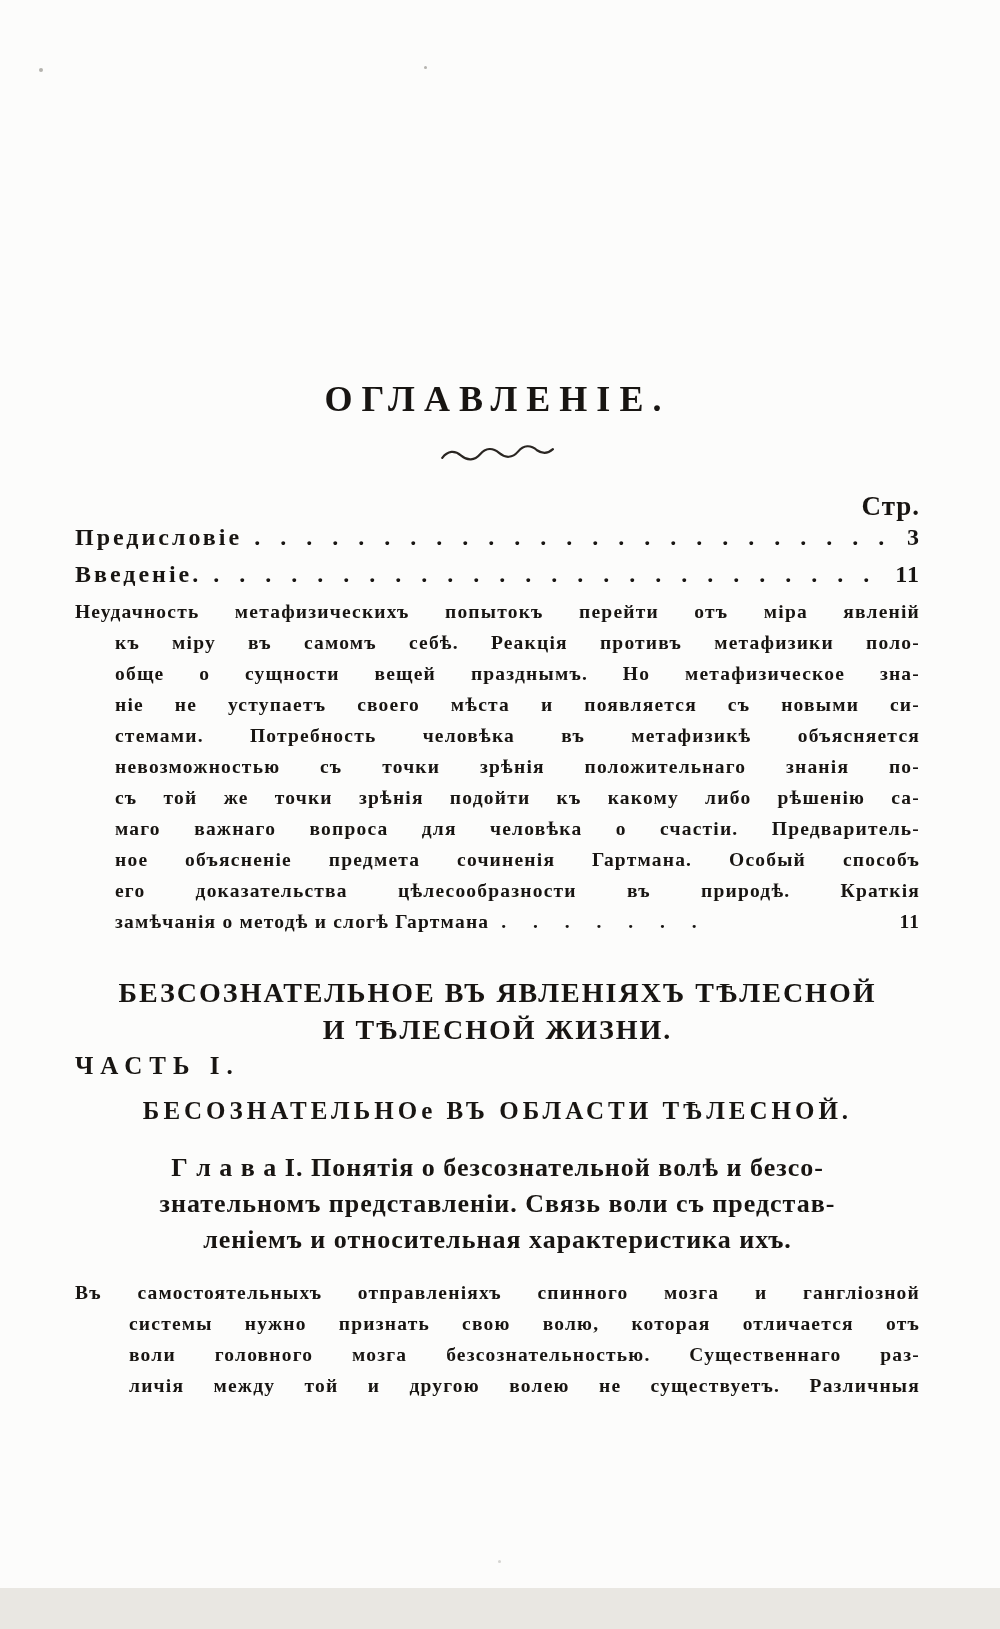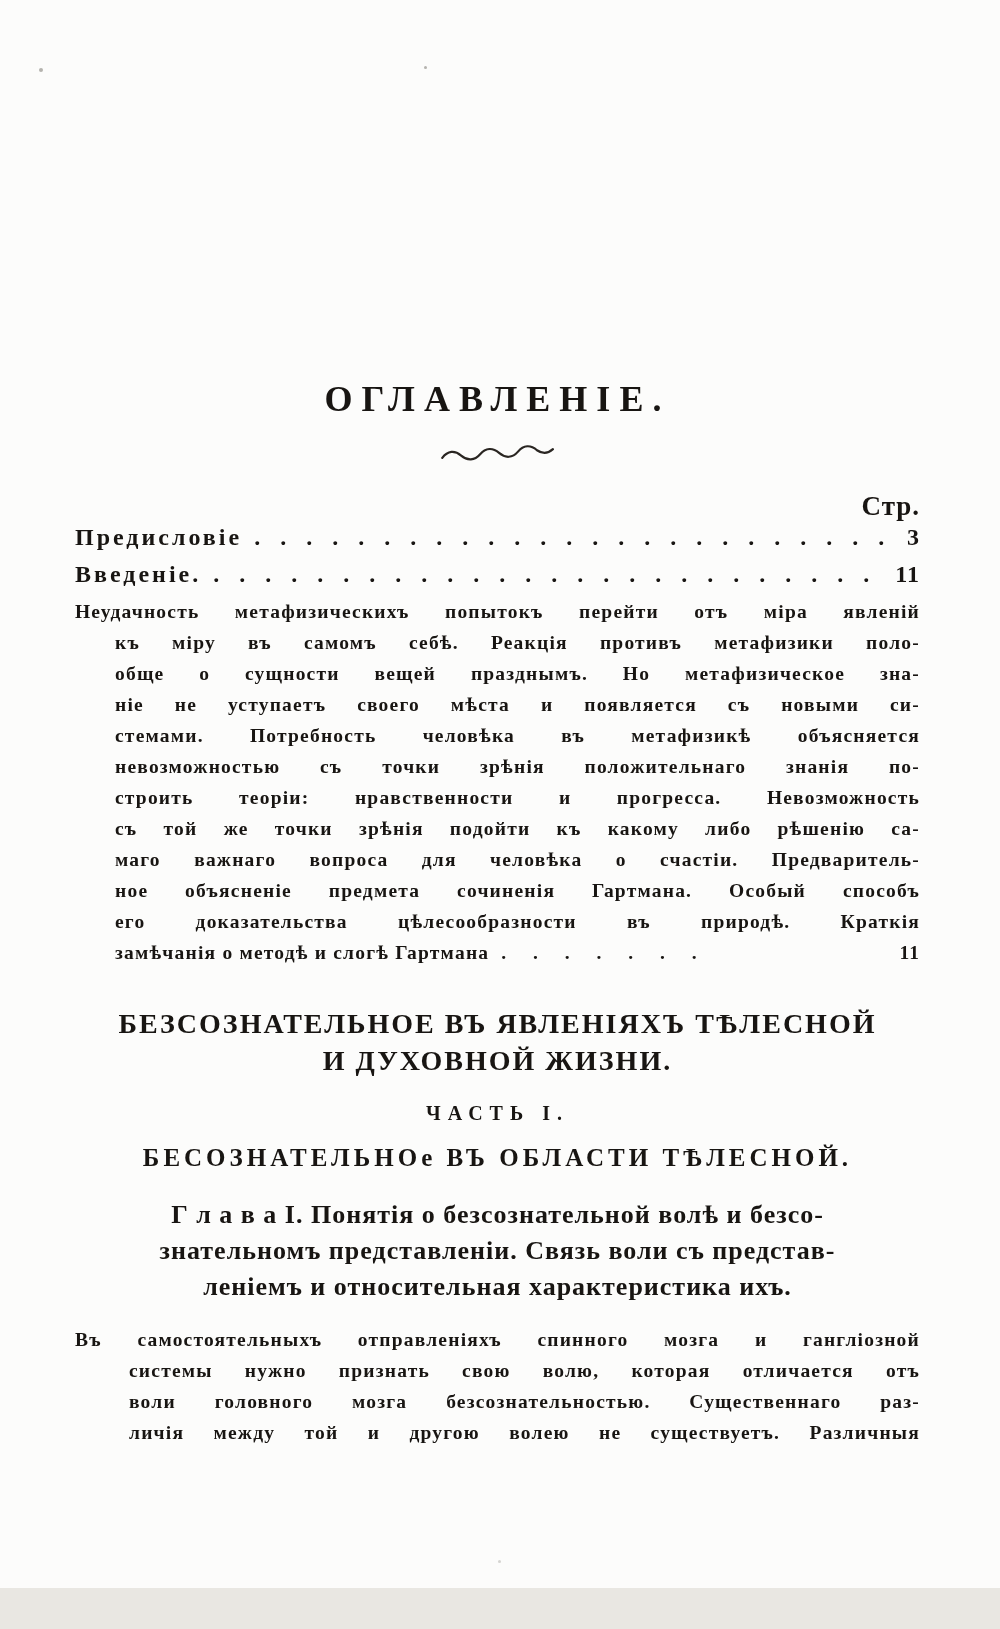--- a/index.html
+++ b/index.html
@@ -86,23 +86,23 @@
   .tailline .leader { word-spacing: 22px; }
   .section-title {
     margin-top: 37px;
     text-align: center;
     font-size: 28px;
     font-weight: bold;
     letter-spacing: 2px;
     line-height: 37px;
   }
   .part-heading {
-    margin-top: 22px;
-    text-align: center;
-    font-size: 20px;
+    margin-top: 6px;
+    text-align: left;
+    font-size: 25px;
     font-weight: bold;
     letter-spacing: 7px;
     line-height: 24px;
   }
   .section-subtitle {
     margin-top: 19px;
     text-align: center;
     font-size: 25px;
     font-weight: bold;
     letter-spacing: 4px;
@@ -158,35 +158,34 @@
       <span class="pagenum">11</span>
     </div>
 
     <div class="para para-overview">
       <div class="jline first">Неудачность  метафизическихъ  попытокъ  перейти  отъ  міра  явленій</div>
       <div class="jline">къ  міру  въ  самомъ  себѣ.  Реакція  противъ  метафизики  поло-</div>
       <div class="jline">обще  о  сущности  вещей  празднымъ.  Но  метафизическое  зна-</div>
       <div class="jline">ніе  не  уступаетъ  своего  мѣста  и  появляется  съ  новыми  си-</div>
       <div class="jline">стемами.  Потребность  человѣка  въ  метафизикѣ  объясняется</div>
       <div class="jline">невозможностью  съ  точки  зрѣнія  положительнаго  знанія  по-</div>
-      <div class="jline">строить  теоріи:  нравственности  и  прогресса.  Невозможность</div>
       <div class="jline">съ  той  же  точки  зрѣнія  подойти  къ  какому  либо  рѣшенію  са-</div>
       <div class="jline">маго  важнаго  вопроса  для  человѣка  о  счастіи.  Предваритель-</div>
       <div class="jline">ное  объясненіе  предмета  сочиненія  Гартмана.  Особый  способъ</div>
       <div class="jline">его  доказательства  цѣлесообразности  въ  природѣ.  Краткія</div>
       <div class="tailline">
         <span>замѣчанія о методѣ и слогѣ Гартмана</span>
         <span class="leader">. . . . . . .</span>
         <span class="pagenum">11</span>
       </div>
     </div>
 
     <div class="section-title">
       <div>БЕЗСОЗНАТЕЛЬНОЕ ВЪ ЯВЛЕНІЯХЪ ТѢЛЕСНОЙ</div>
-      <div>И ДУХОВНОЙ ЖИЗНИ.</div>
+      <div>И ТѢЛЕСНОЙ ЖИЗНИ.</div>
     </div>
 
     <div class="part-heading">ЧАСТЬ I.</div>
 
     <div class="section-subtitle">БЕСОЗНАТЕЛЬНОе ВЪ ОБЛАСТИ ТѢЛЕСНОЙ.</div>
 
     <div class="chapter-heading">
       <div>Г л а в а  I.  Понятія о безсознательной волѣ и безсо-</div>
       <div>знательномъ представленіи. Связь воли съ представ-</div>
       <div>леніемъ и относительная характеристика ихъ.</div>

